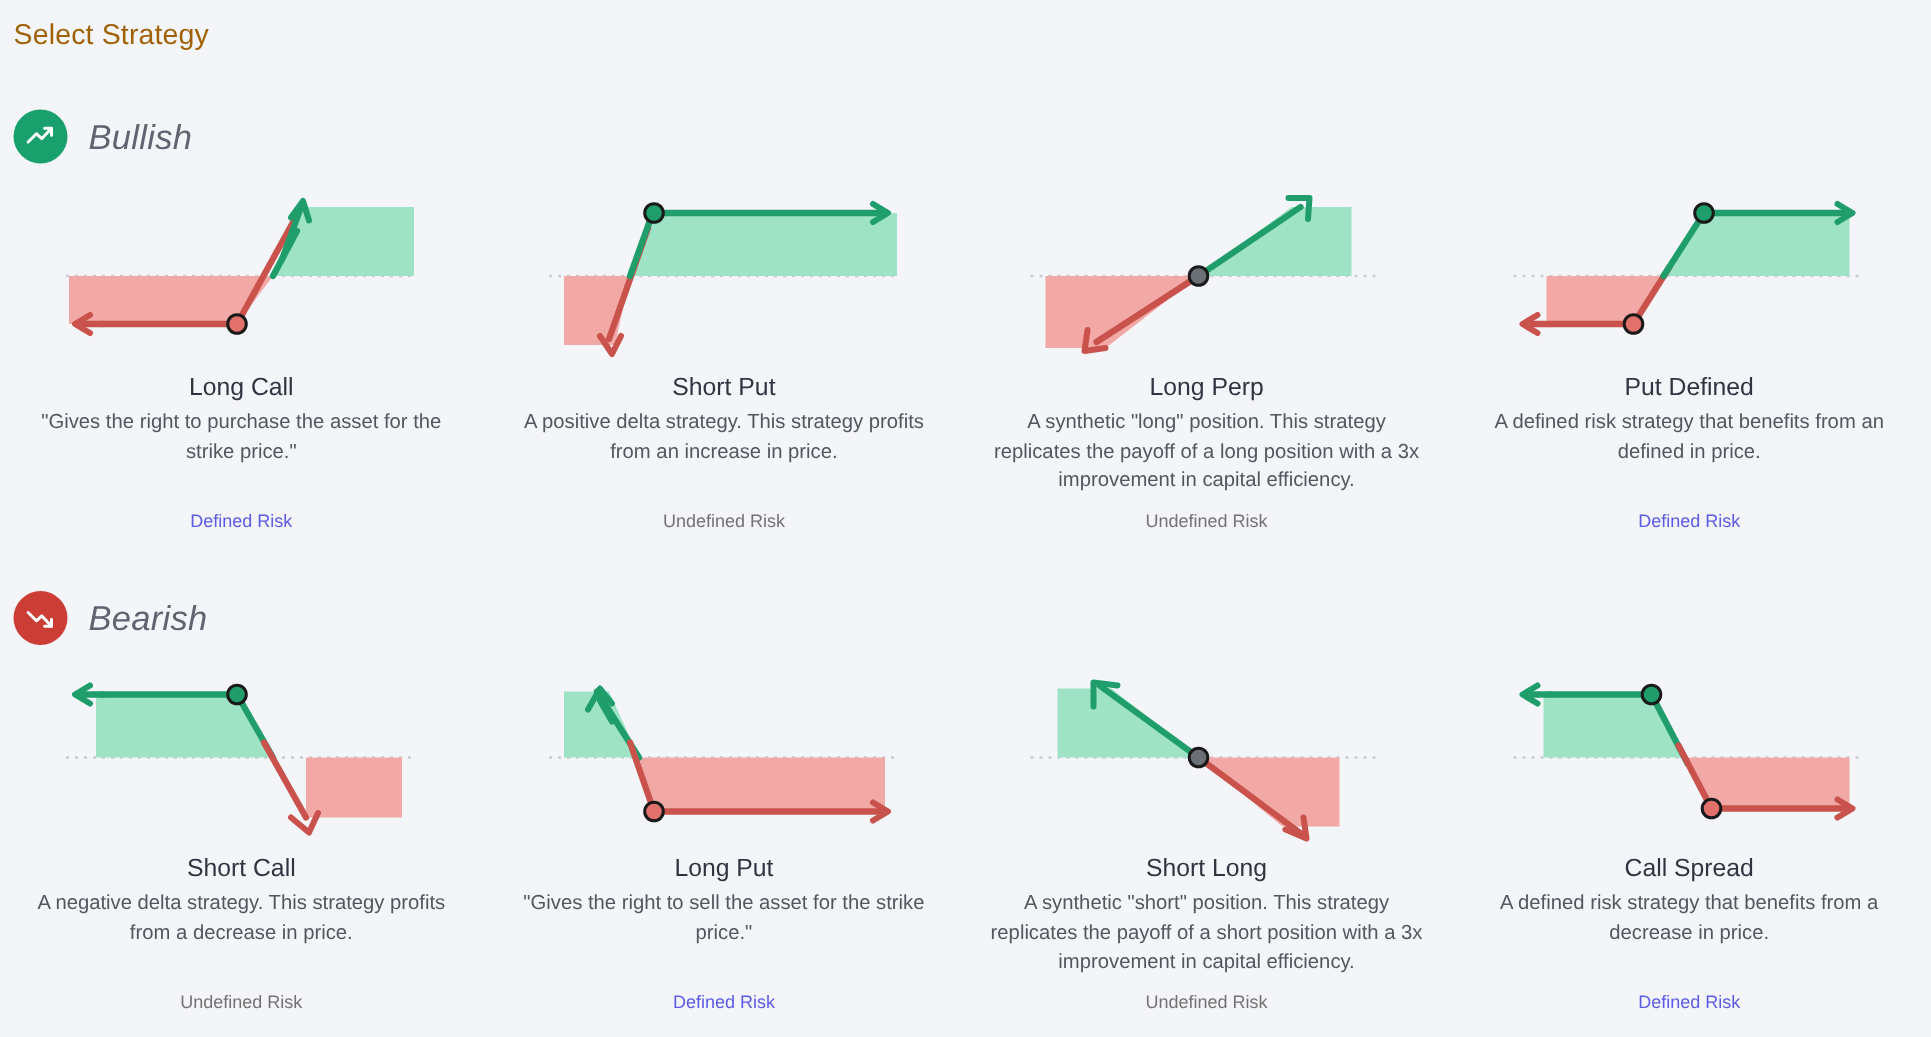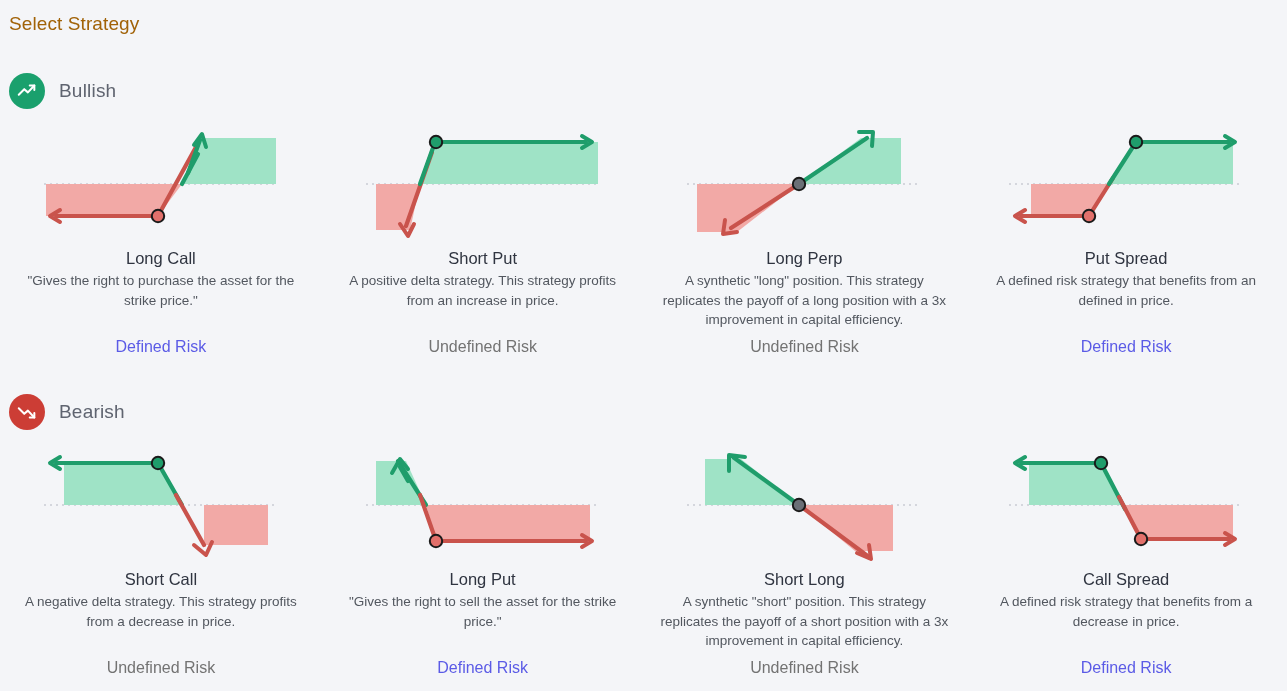--- a/index.html
+++ b/index.html
@@ -23,21 +23,21 @@
   .section-header {
     display: flex; align-items: center; gap: 14px;
     padding-left: 9px; height: 58px;
   }
   .sec-icon {
     width: 36px; height: 36px; border-radius: 50%;
     display: flex; align-items: center; justify-content: center;
     flex: 0 0 36px;
   }
   .sec-icon svg { display: block; }
-  .sec-label { font-size: 19px; color: #5f6470; letter-spacing: .2px; }
+  .sec-label { font-size: 23px; color: #5f6470; letter-spacing: .2px; font-style: italic; }
 
   .cards {
     display: flex; width: 1287px;
   }
   .card {
     flex: 1 1 0; min-width: 0;
     display: flex; flex-direction: column; align-items: center;
     padding: 0 14px;
   }
 
@@ -45,21 +45,21 @@
 
   .card-title {
     font-size: 16.5px; color: #2f3440; margin-top: 6px;
     text-align: right; line-height: 20px;
   }
   .card-desc {
     font-size: 13.5px; color: #52575f; text-align: center;
     line-height: 19.5px; margin-top: 3px; max-width: 290px;
   }
   .risk {
-    font-size: 16px; text-align: center; line-height: 18px;
+    font-size: 12px; text-align: center; line-height: 18px;
     width: 100%;
   }
   .risk-defined  { color: #5b5be6; }
   .risk-undefined{ color: #737373; }
 
   .spacer { flex: 1 1 auto; min-height: 8px; }
   .card-body { display: flex; flex-direction: column; align-items: center;
                flex: 1 1 auto; width: 100%; }
 </style>
 </head>
@@ -152,21 +152,21 @@
             <path d="M32,96 L88,96" stroke="#c9534c" stroke-width="4.2" fill="none" stroke-linecap="round"></path>
             <path d="M88,96 L112,58" stroke="#c9534c" stroke-width="4.2" fill="none" stroke-linecap="round"></path>
             <path d="M108,64 L135,22" stroke="#1f9d6b" stroke-width="4.2" fill="none" stroke-linecap="round"></path>
             <path d="M135,22 L228,22" stroke="#1f9d6b" stroke-width="4.2" fill="none" stroke-linecap="round"></path>
             <path d="M32,96 L20,96" stroke="#c9534c" stroke-width="4.2" stroke-linecap="round"></path>
             <path d="M24,90 L14,96 L24,102" stroke="#c9534c" stroke-width="4" fill="none" stroke-linecap="round" stroke-linejoin="round"></path>
             <path d="M224,16 L234,22 L224,28" stroke="#1f9d6b" stroke-width="4" fill="none" stroke-linecap="round" stroke-linejoin="round"></path>
             <circle cx="88" cy="96" r="6.2" fill="#e2706b" stroke="#1a1a1a" stroke-width="2"></circle>
             <circle cx="135" cy="22" r="6.2" fill="#1f9d6b" stroke="#1a1a1a" stroke-width="2"></circle>
           </svg>
-          <div class="card-title">Put Spread</div>
+          <div class="card-title">Put Defined</div>
           <div class="card-desc">A defined risk strategy that benefits from an defined in price.</div>
           <div class="spacer"></div>
         </div>
         <div class="risk risk-defined">Defined Risk</div>
       </div>
 
     </div>
   </div>
 
   <div class="section section-bearish">

